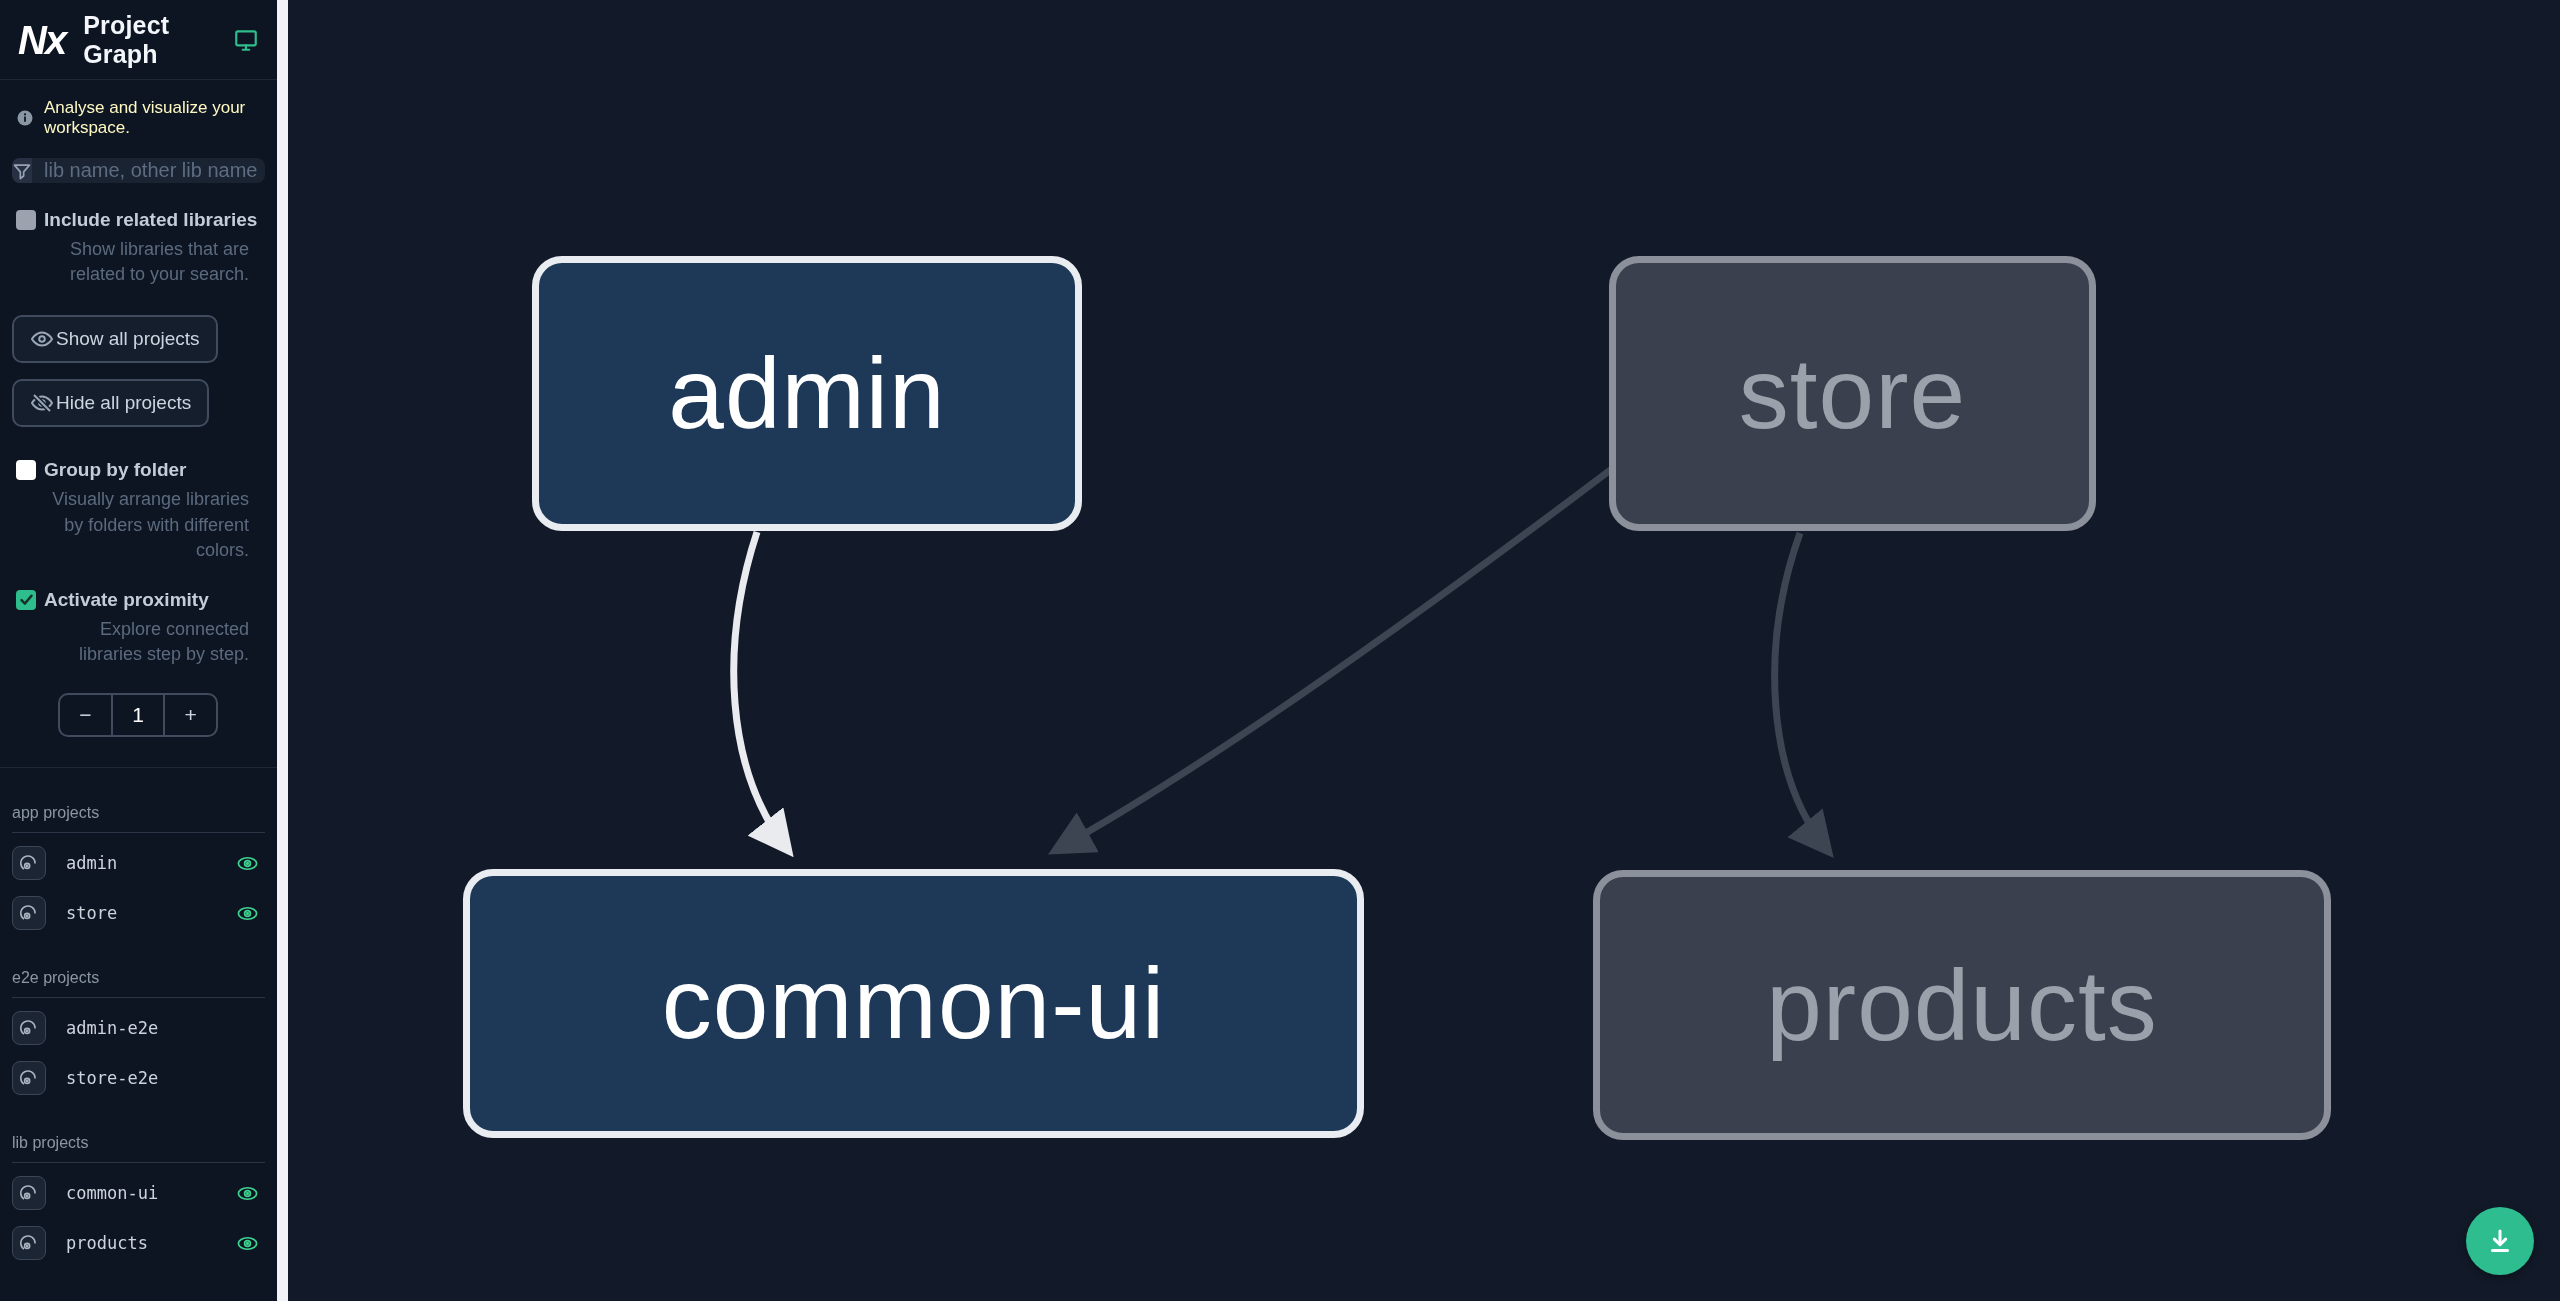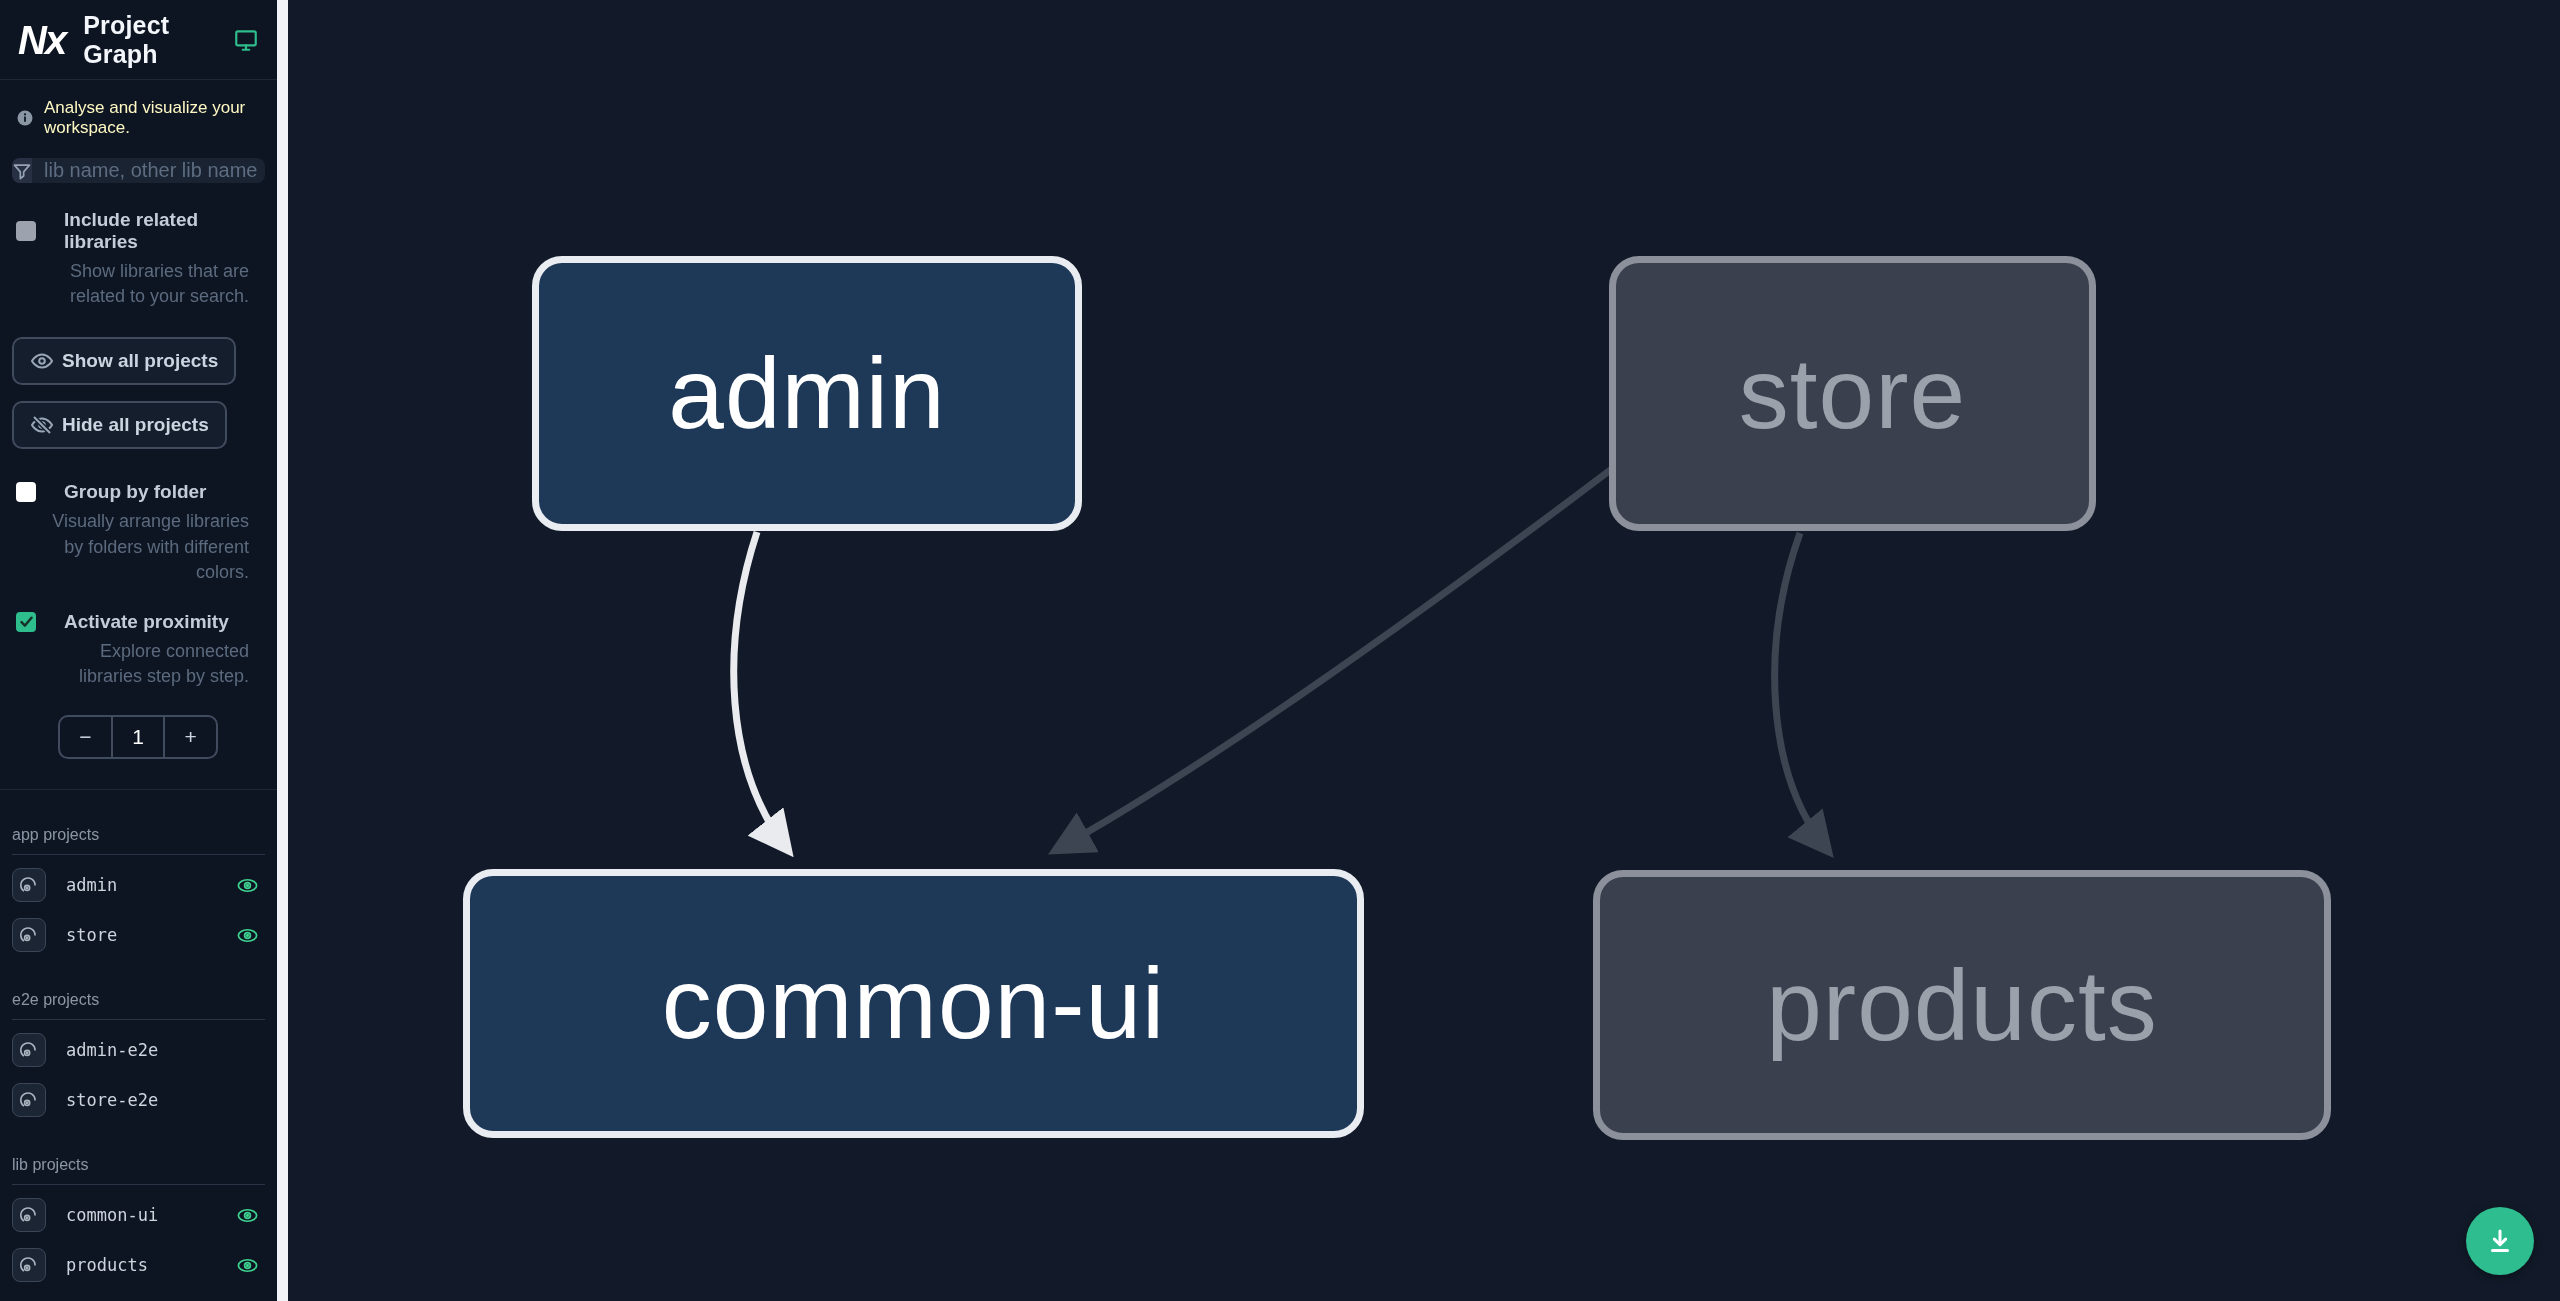--- a/index.html
+++ b/index.html
@@ -27,32 +27,32 @@
   .search { display:flex; margin:20px 12px 0 12px; height:25px; border-radius:8px;
             overflow:hidden; background:#1a2332; }
   .search .ic-cell { width:46px; background:#273143; display:flex; align-items:center;
                      justify-content:center; color:#97a3b4; }
   .search input { flex:1; background:transparent; border:none; outline:none;
                   color:#c9d3df; font-size:20px; padding:0 12px;
                   font-family:"Liberation Sans",sans-serif; }
   .search input::placeholder { color:#5d6c81; }
 
   .cb-row { padding:0 16px; margin-top:26px; }
-  .cb-line { display:flex; align-items:center; gap:28px; }
+  .cb-line { display:flex; align-items:center; gap:8px; }
   .checkbox { width:20px; height:20px; border-radius:4px; flex:0 0 auto; }
   .checkbox.gray { background:#9ca3af; }
   .checkbox.white { background:#ffffff; }
   .checkbox.checked { background:#2ebd8d; display:flex; align-items:center; justify-content:center; }
   .cb-label { font-size:19px; font-weight:bold; color:#c3cdd9; }
   .cb-desc { margin-left:33px; margin-top:6px; font-size:18px; line-height:1.4;
              color:#5b6a7e; max-width:200px;text-align:right; }
 
-  .sb-btn { margin:16px 12px 0 12px; height:48px; display:flex; align-items:center; gap:8px;
+  .sb-btn { margin:16px 12px 0 12px; height:48px; display:flex; align-items:center; gap:2px;
             padding:0 16px; background:#151e2d; border:2px solid #404b5e; border-radius:10px;
-            color:#cbd5e1; font-size:19px; font-weight:bold; cursor:pointer; }
+            color:#cbd5e1; font-size:19px; font-weight:normal; cursor:pointer; }
   .sb-btn .ic { color:#9aa6b6; display:flex; }
 
   .stepper { margin:26px 0 0 58px; width:160px; height:44px; display:flex;
              border:2px solid #404b5e; border-radius:10px; overflow:hidden; }
   .stepper > div { flex:1; display:flex; align-items:center; justify-content:center;
                    font-size:21px; color:#cbd5e1; cursor:pointer; }
   .stepper .st-val { border-left:2px solid #404b5e; border-right:2px solid #404b5e;
                      color:#ffffff; cursor:default; }
 
   .sb-divider { margin-top:30px; border-top:1px solid #1e2937; }

